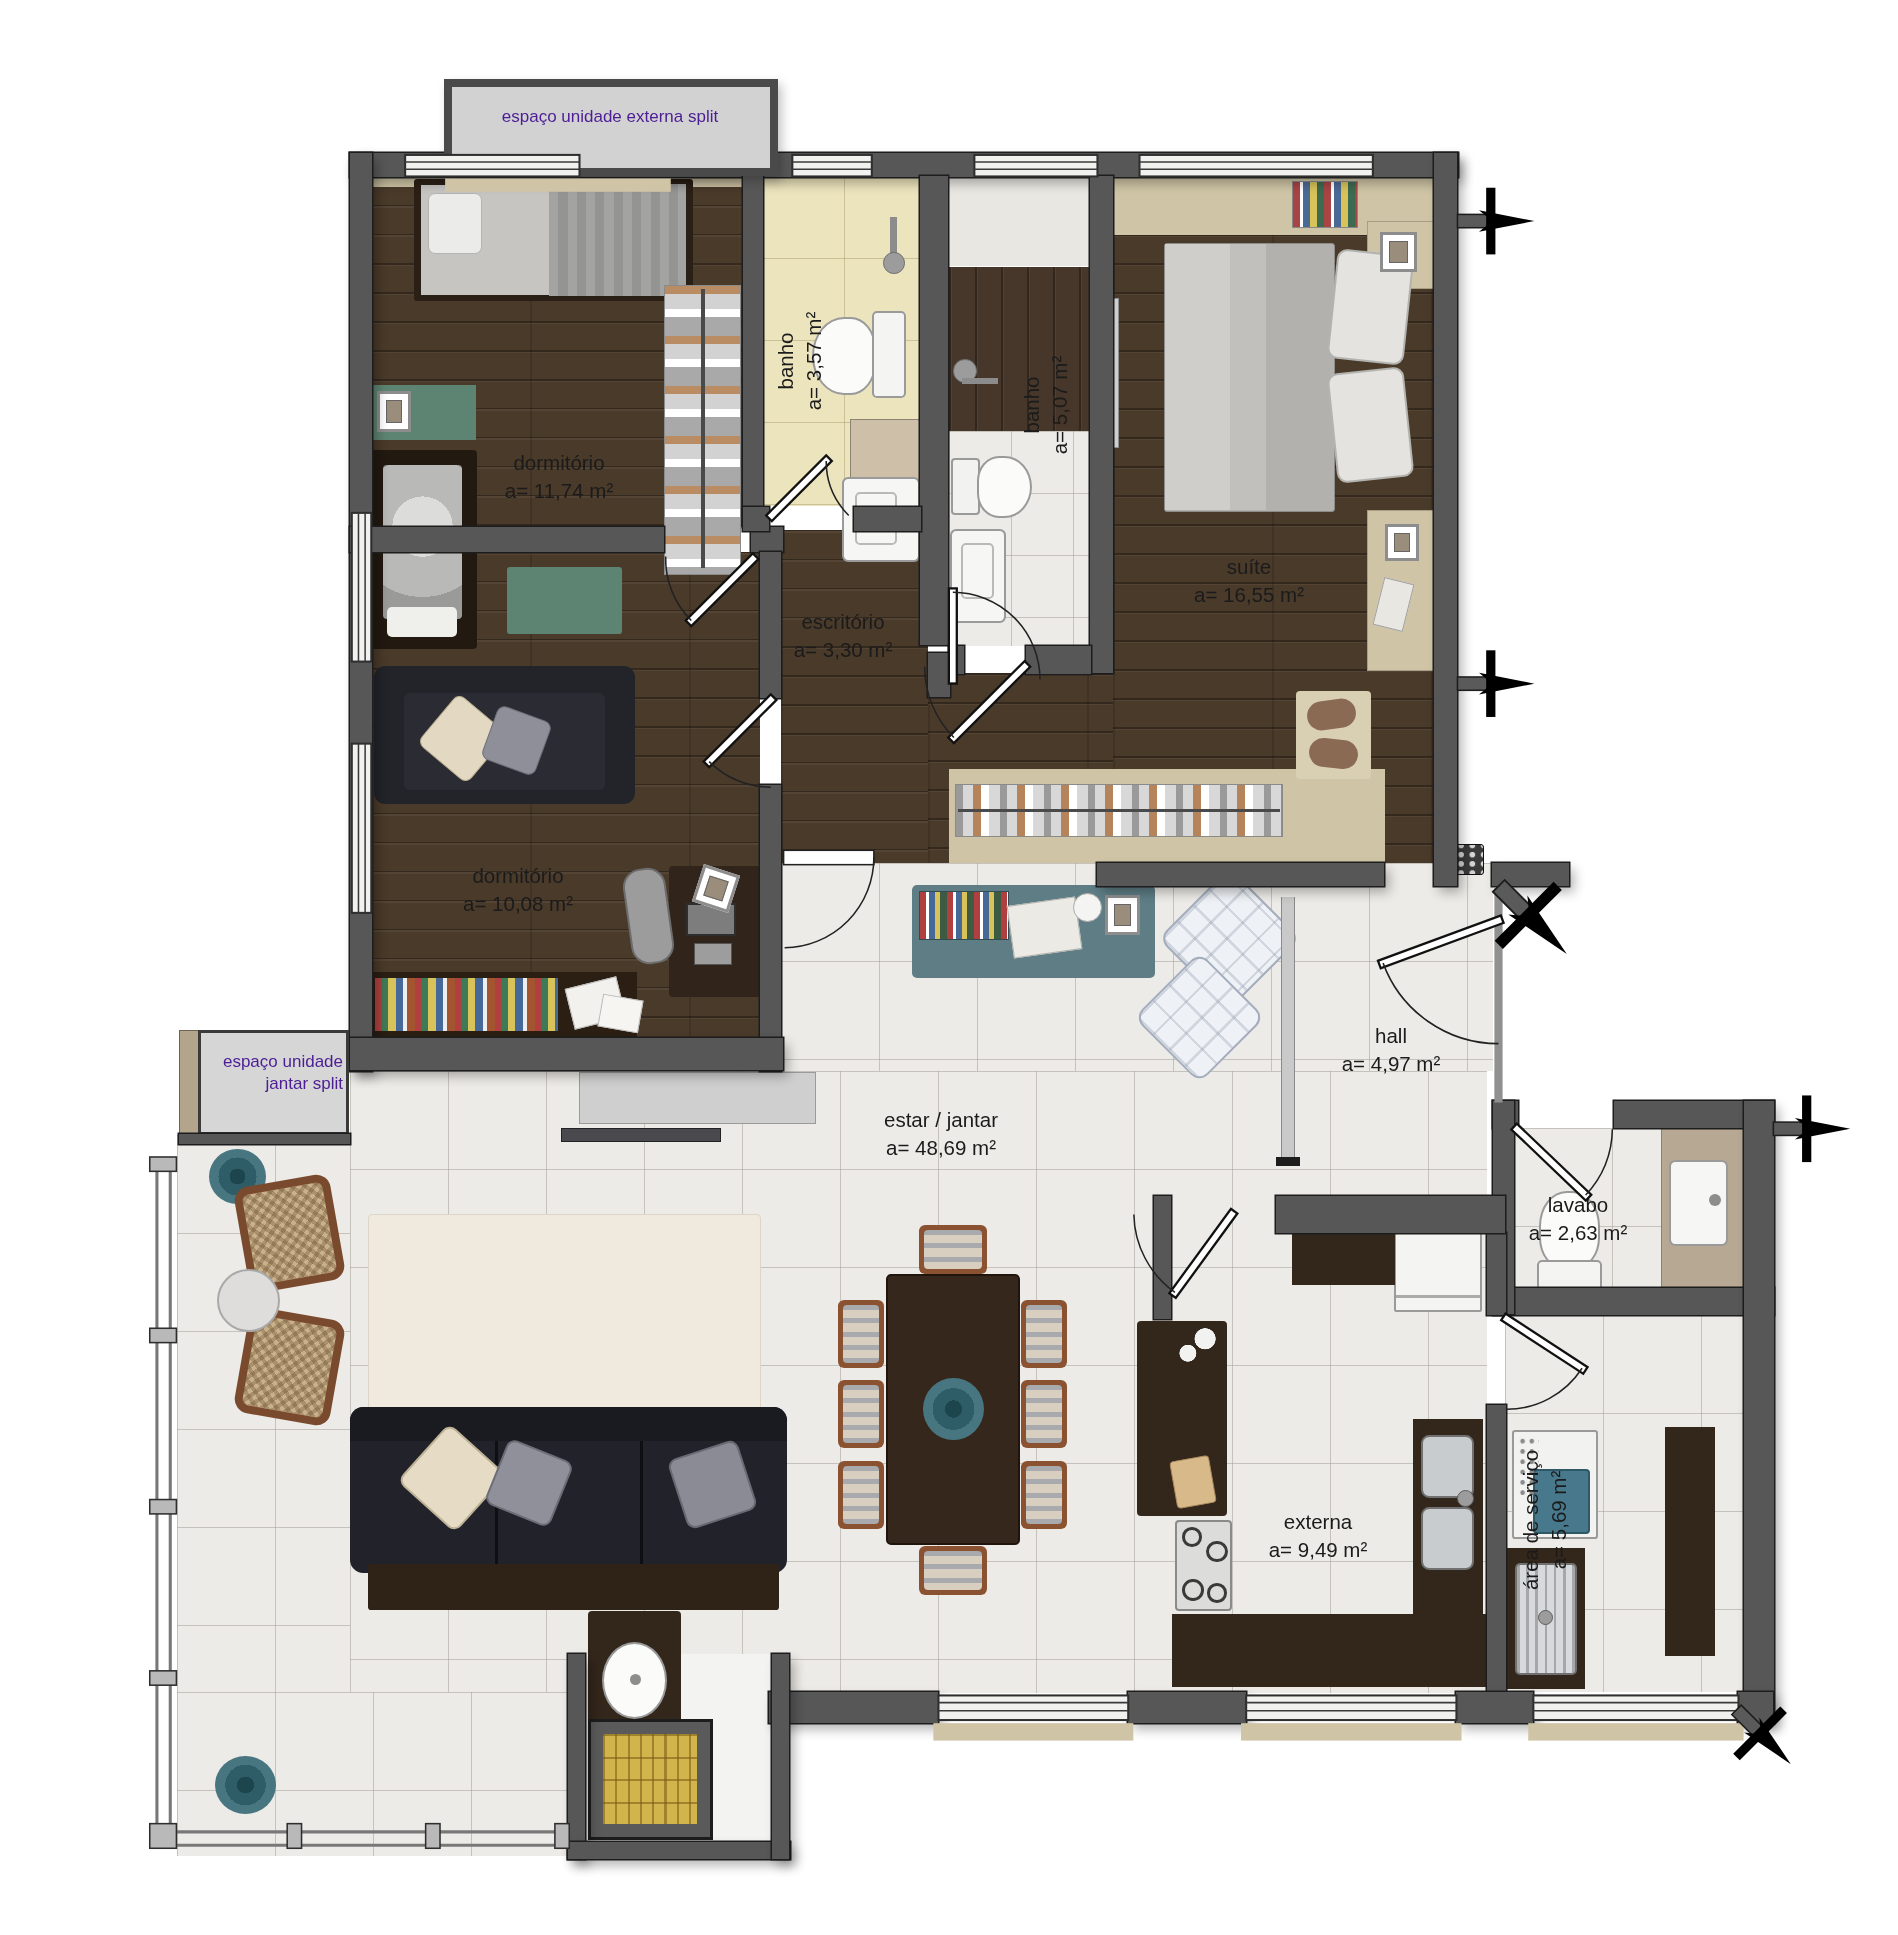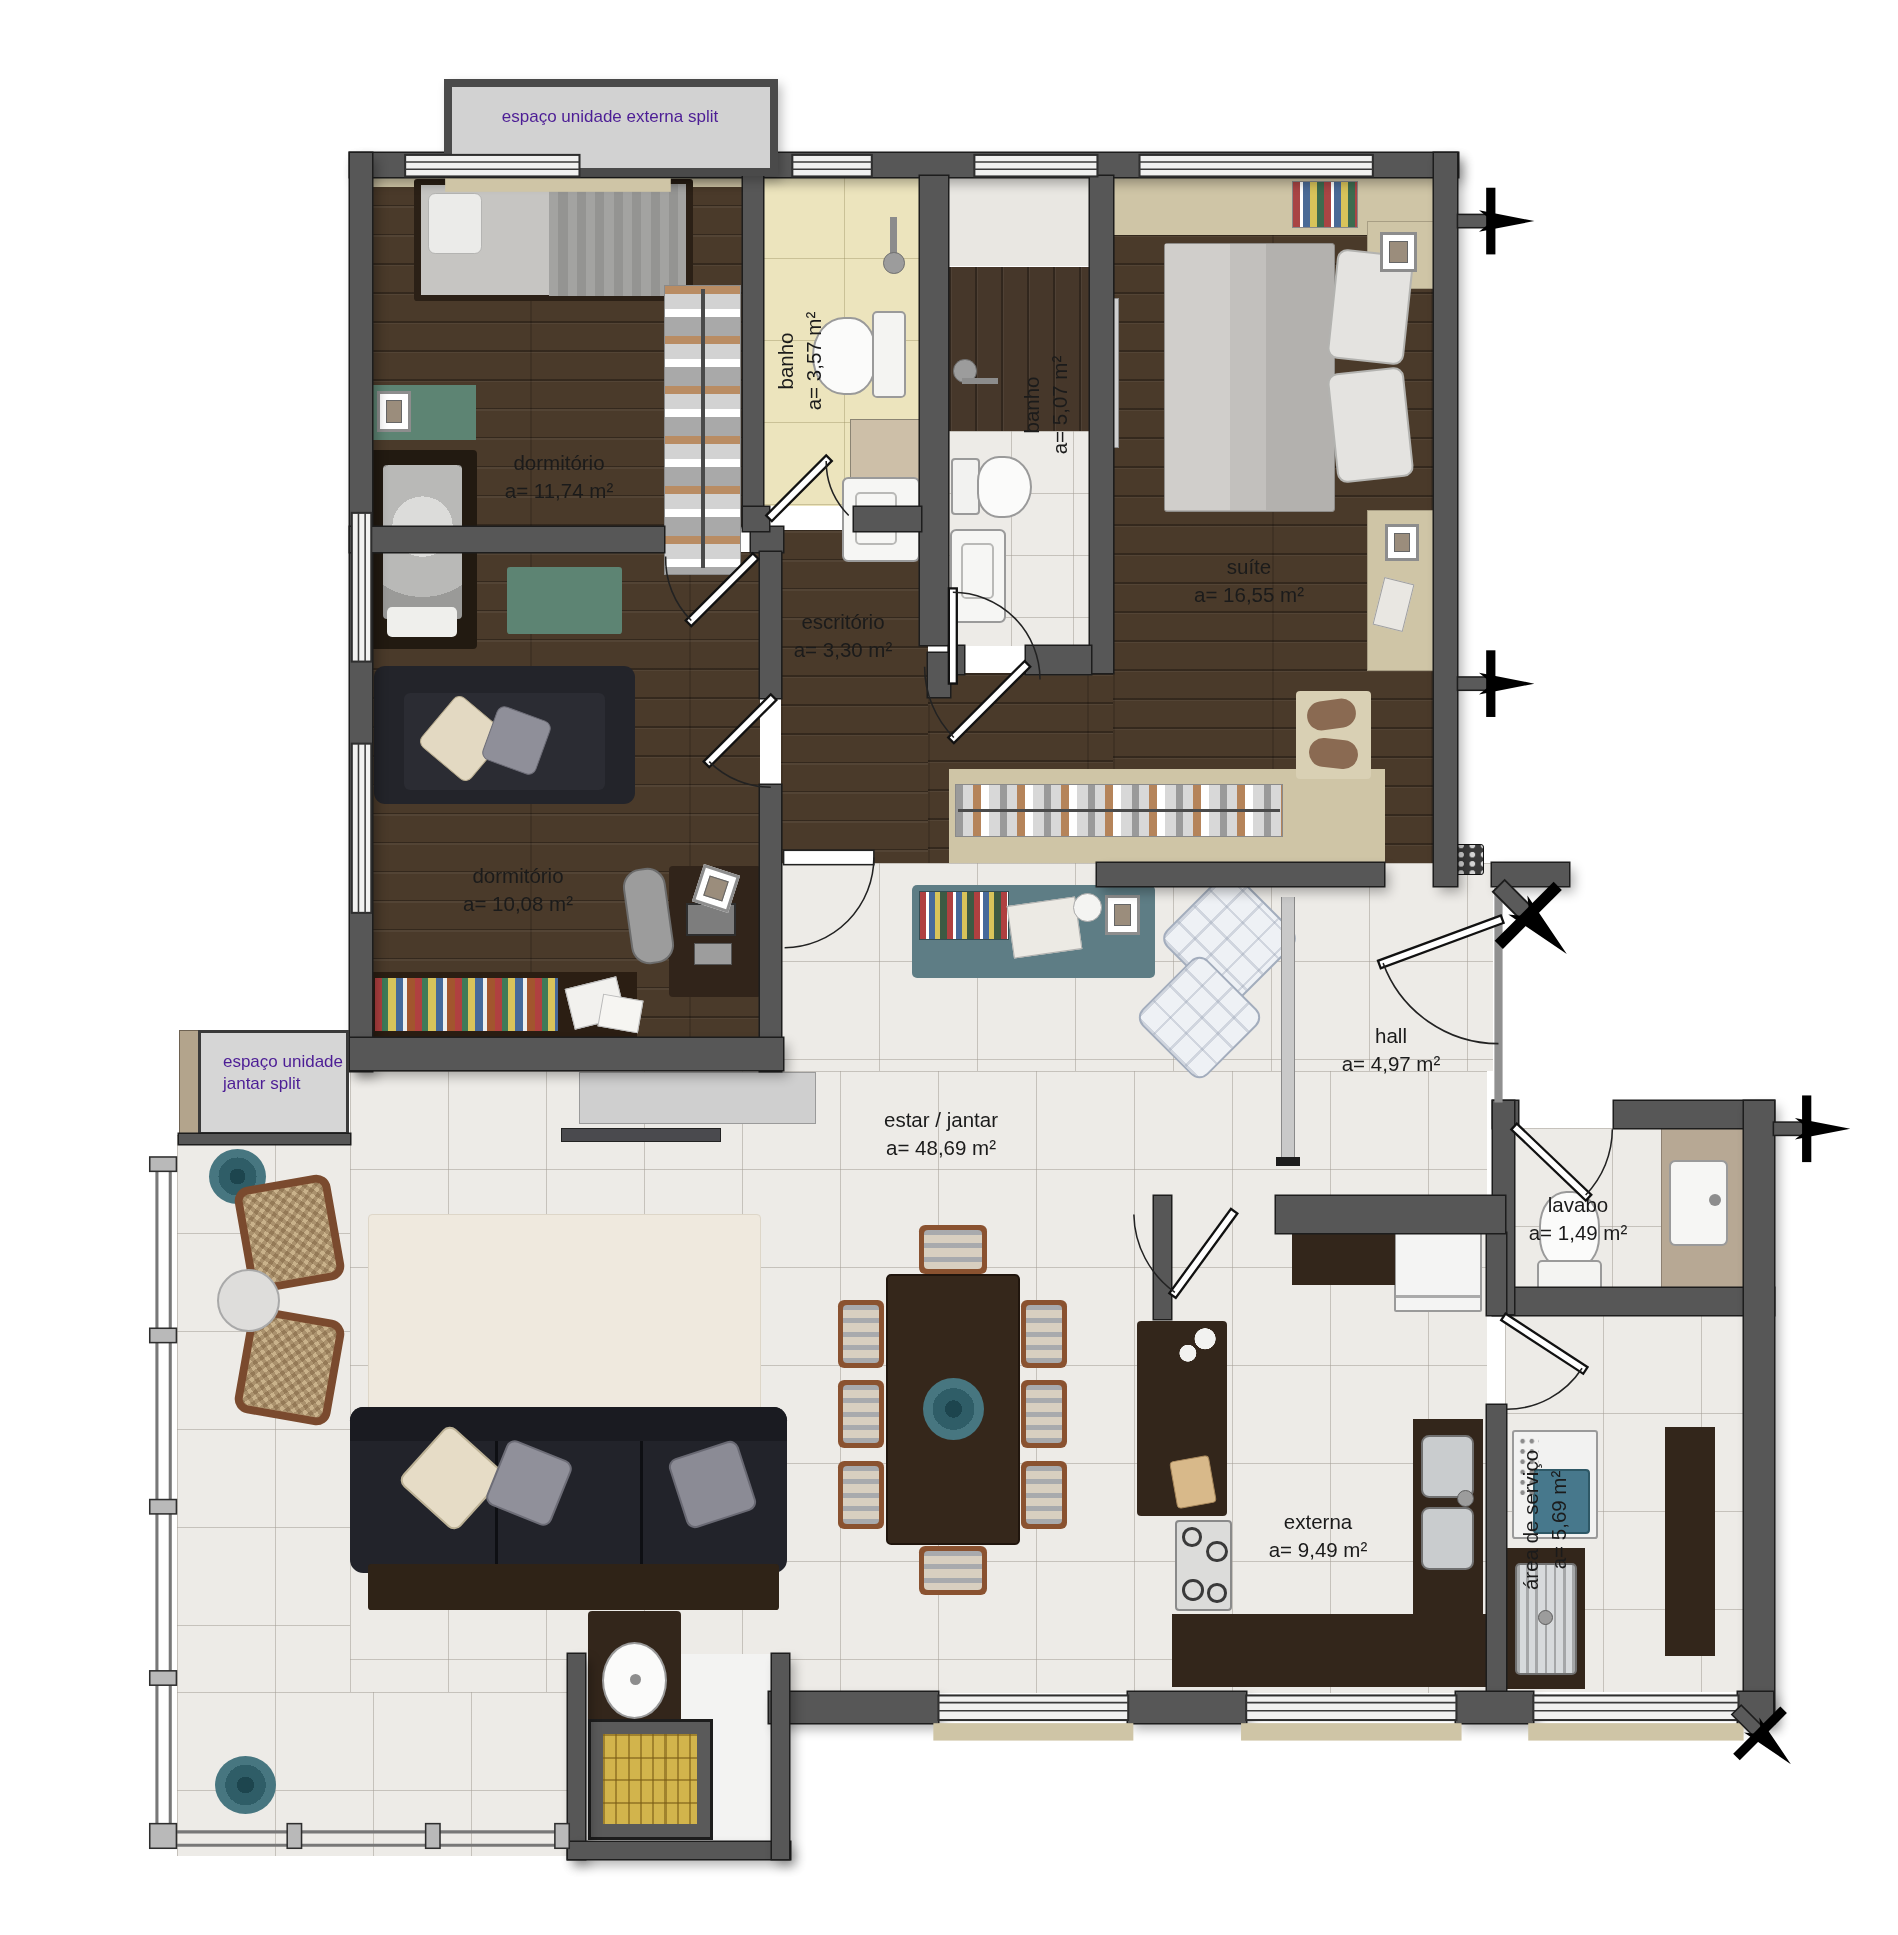--- a/index.html
+++ b/index.html
@@ -270,31 +270,31 @@
   <div class="wall wallsh" style="left:568px;top:1654px;width:17.4px;height:205px"></div>
   <div class="wall wallsh" style="left:568px;top:1842px;width:222px;height:17.4px"></div>
   <div class="wall wallsh" style="left:772px;top:1654px;width:17.4px;height:205px"></div>
 
   <div class="abs" style="left:444px;top:79px;width:334px;height:97px;background:#d2d2d2;border:8.2px solid #4a4a4a;box-shadow:4.1px 5.1px 10.3px rgba(0,0,0,.25);z-index:20"></div>
   <div class="abs" style="left:179px;top:1030px;width:19.5px;height:105px;background:#b3a48c;border:1.5px solid #6e6252;z-index:20"></div>
   <div class="abs" style="left:198px;top:1030px;width:151px;height:105px;background:#d6d6d6;border:3.1px solid #3a3a3a;z-index:20"></div>
   <div class="abs" style="left:179px;top:1134px;width:171px;height:10.3px;background:#575757;box-shadow:0 0 0 1.5px #1d1d1d;z-index:20"></div>
 
   <div class="slabel" style="left:610px;top:117px;transform:translate(-50%,-50%);z-index:35"><span>espaço unidade externa split</span></div>
-  <div class="slabel" style="left:343px;top:1073px;transform:translate(-100%,-50%);text-align:left;z-index:35"><span>espaço unidade</span><br><span>jantar split</span></div>
+  <div class="slabel" style="left:343px;top:1073px;transform:translate(-100%,-50%);text-align:right;z-index:35"><span>espaço unidade</span><br><span>jantar split</span></div>
 
   <div class="rlabel" style="left:559px;top:477px"><span>dormitório</span><br><span>a= 11,74 m²</span></div>
   <div class="rlabel rot" style="left:800px;top:361px"><span>banho</span><br><span>a= 3,57 m²</span></div>
   <div class="rlabel rot" style="left:1046px;top:405px"><span>banho</span><br><span>a= 5,07 m²</span></div>
   <div class="rlabel" style="left:1249px;top:581px"><span>suíte</span><br><span>a= 16,55 m²</span></div>
   <div class="rlabel" style="left:843px;top:636px"><span>escritório</span><br><span>a= 3,30 m²</span></div>
   <div class="rlabel" style="left:518px;top:890px"><span>dormitório</span><br><span>a= 10,08 m²</span></div>
   <div class="rlabel" style="left:941px;top:1134px"><span>estar / jantar</span><br><span>a= 48,69 m²</span></div>
   <div class="rlabel" style="left:1391px;top:1050px"><span>hall</span><br><span>a= 4,97 m²</span></div>
-  <div class="rlabel" style="left:1578px;top:1219px"><span>lavabo</span><br><span>a= 1,49 m²</span></div>
+  <div class="rlabel" style="left:1578px;top:1219px"><span>lavabo</span><br><span>a= 2,63 m²</span></div>
   <div class="rlabel" style="left:1318px;top:1536px"><span>externa</span><br><span>a= 9,49 m²</span></div>
   <div class="rlabel rot" style="left:1545px;top:1520px"><span>área de serviço</span><br><span>a= 5,69 m²</span></div>
 
   <svg width="1899" height="1936" viewBox="0 0 3703 3775">
 
     <g>
       <g fill="#f1f1f0" stroke="#2e2e2e" stroke-width="4">
         <rect x="790" y="302" width="340" height="42"></rect>
           <rect x="1545" y="302" width="155" height="42"></rect>
         <rect x="1900" y="302" width="240" height="42"></rect>

